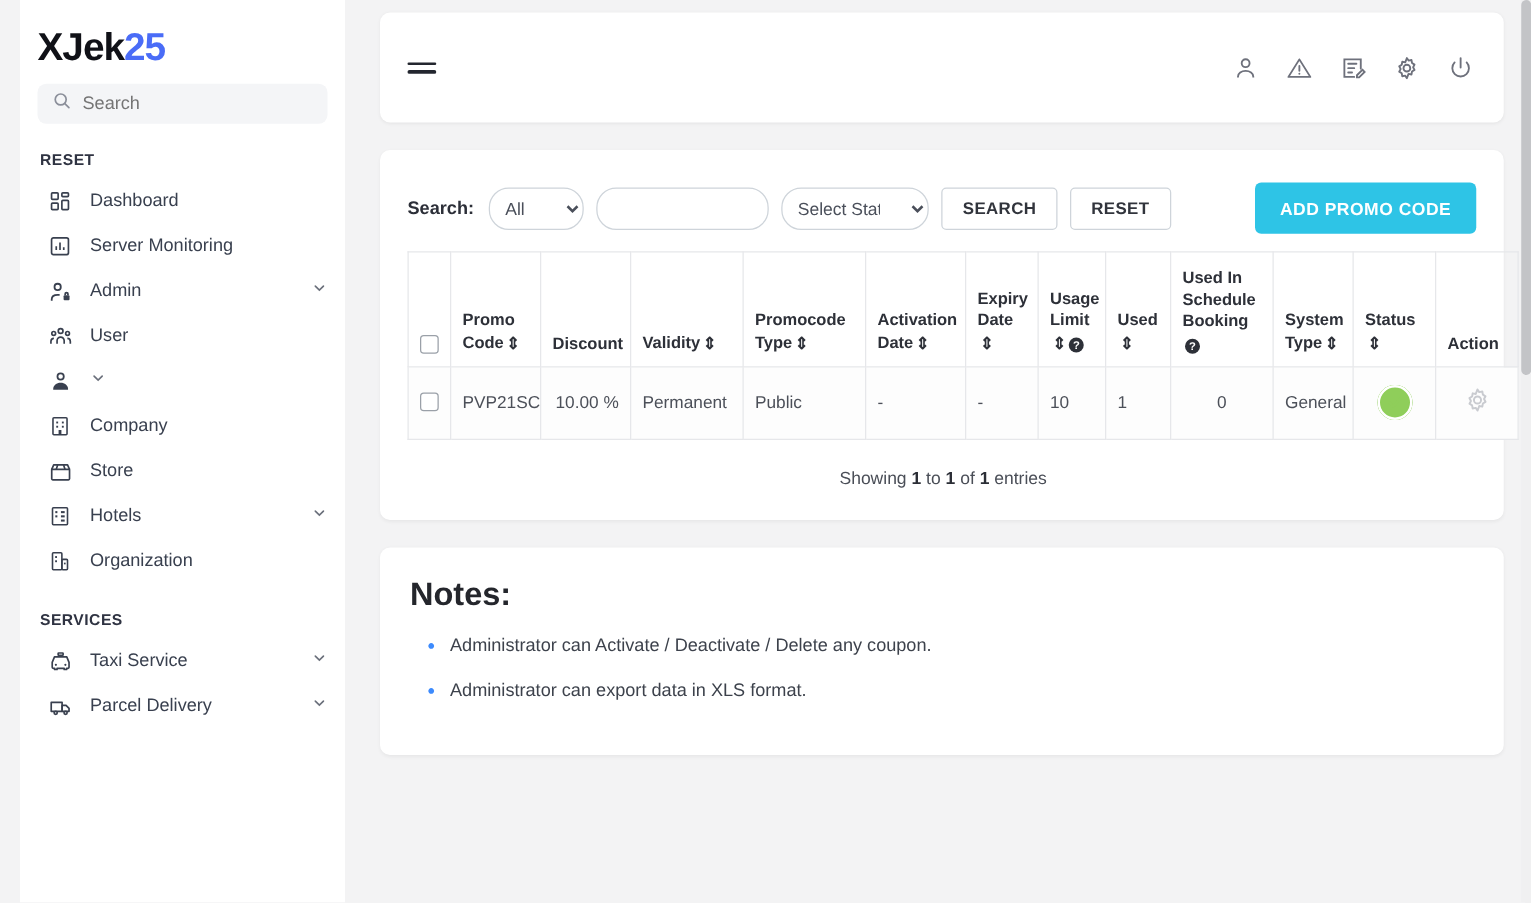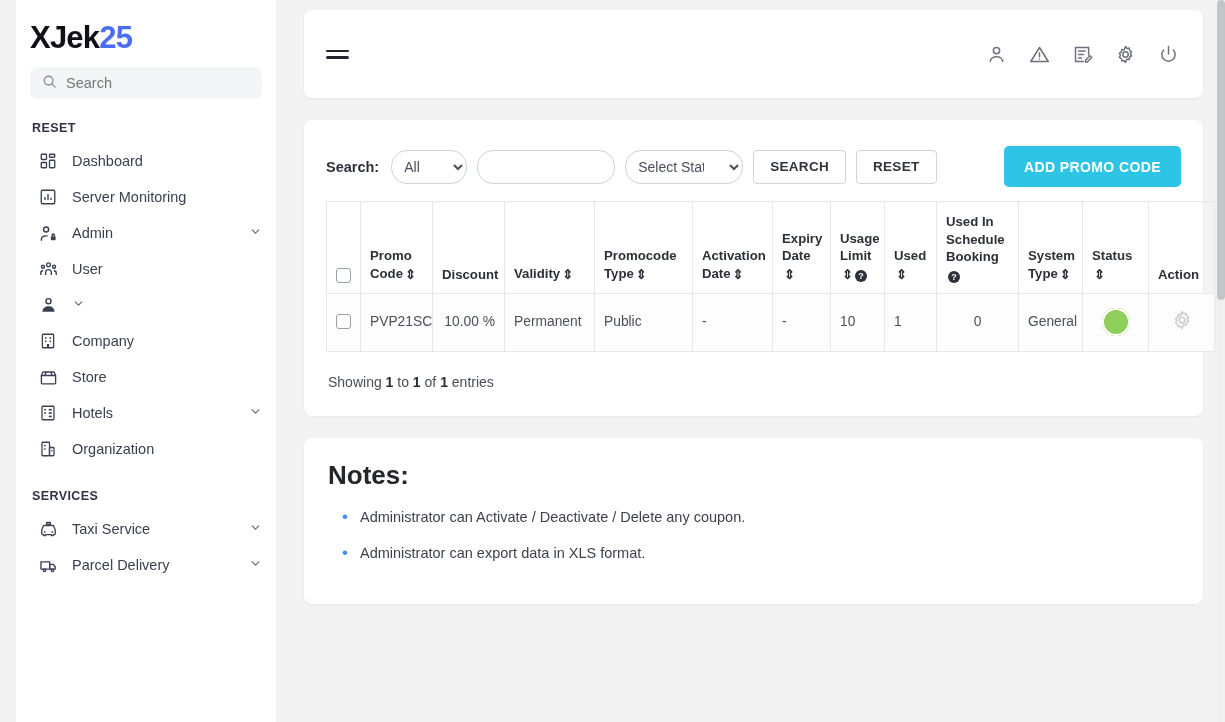--- a/index.html
+++ b/index.html
@@ -168,21 +168,21 @@
     text-align: center; line-height: 12px; vertical-align: -1px; margin-left: 2px;
   }
   td.num { text-align: right; }
   td.ctr { text-align: center; }
   .badge-ok {
     width: 28px; height: 28px; border-radius: 50%;
     background: #8fce5a; display: inline-flex;
     align-items: center; justify-content: center;
     box-shadow: 0 0 0 2px #fff inset, 0 0 0 3px #8fce5a inset;
   }
-  .showing { font-size: 14px; color: #4a4e57; padding: 22px 0 26px 2px; }
+  .showing { font-size: 14px; color: #4a4e57; padding: 22px 0 26px 2px; text-align: center; }
   .showing b { color: #2b2e36; }
 
   .notes-card {
     background: #fff; border-radius: 8px; margin-top: 22px;
     padding: 22px 24px 24px 24px;
     box-shadow: 0 1px 3px rgba(0,0,0,.05);
   }
   .notes-card h3 { font-size: 26px; color: #24262c; font-weight: bold; margin-bottom: 16px; }
   .notes-card ul { list-style: none; }
   .notes-card li {

